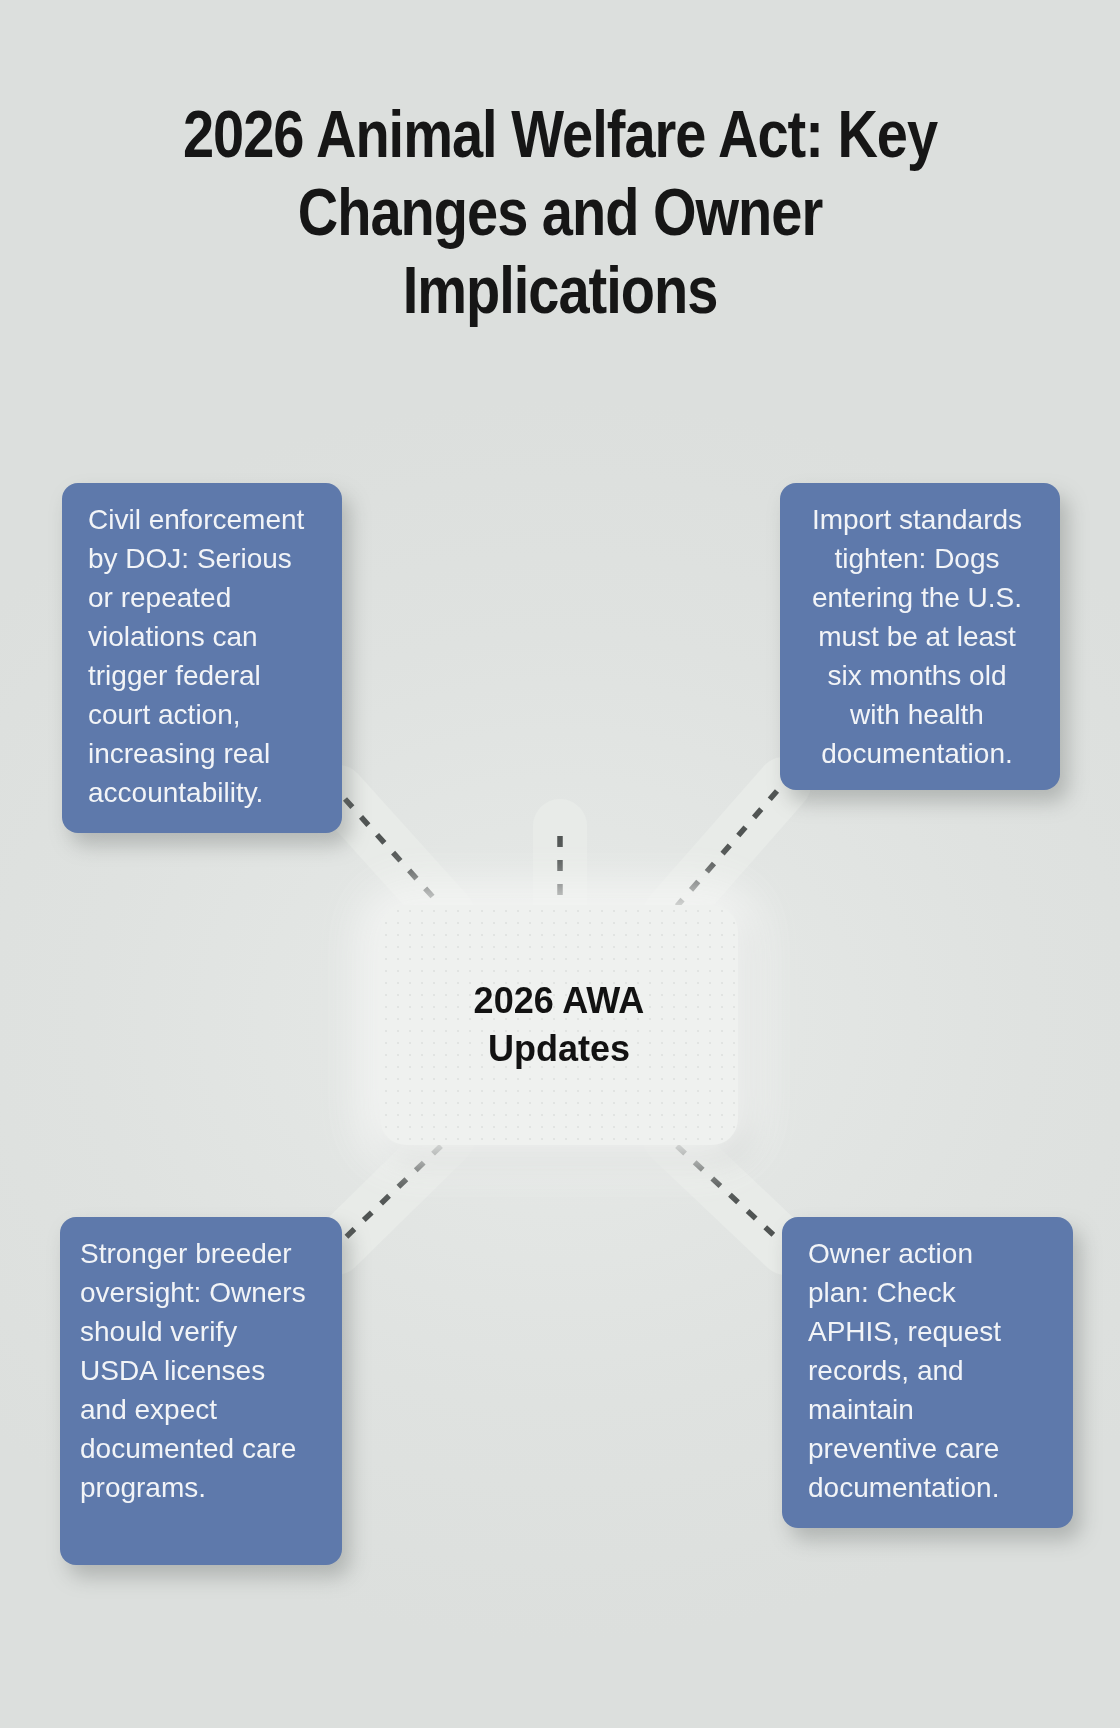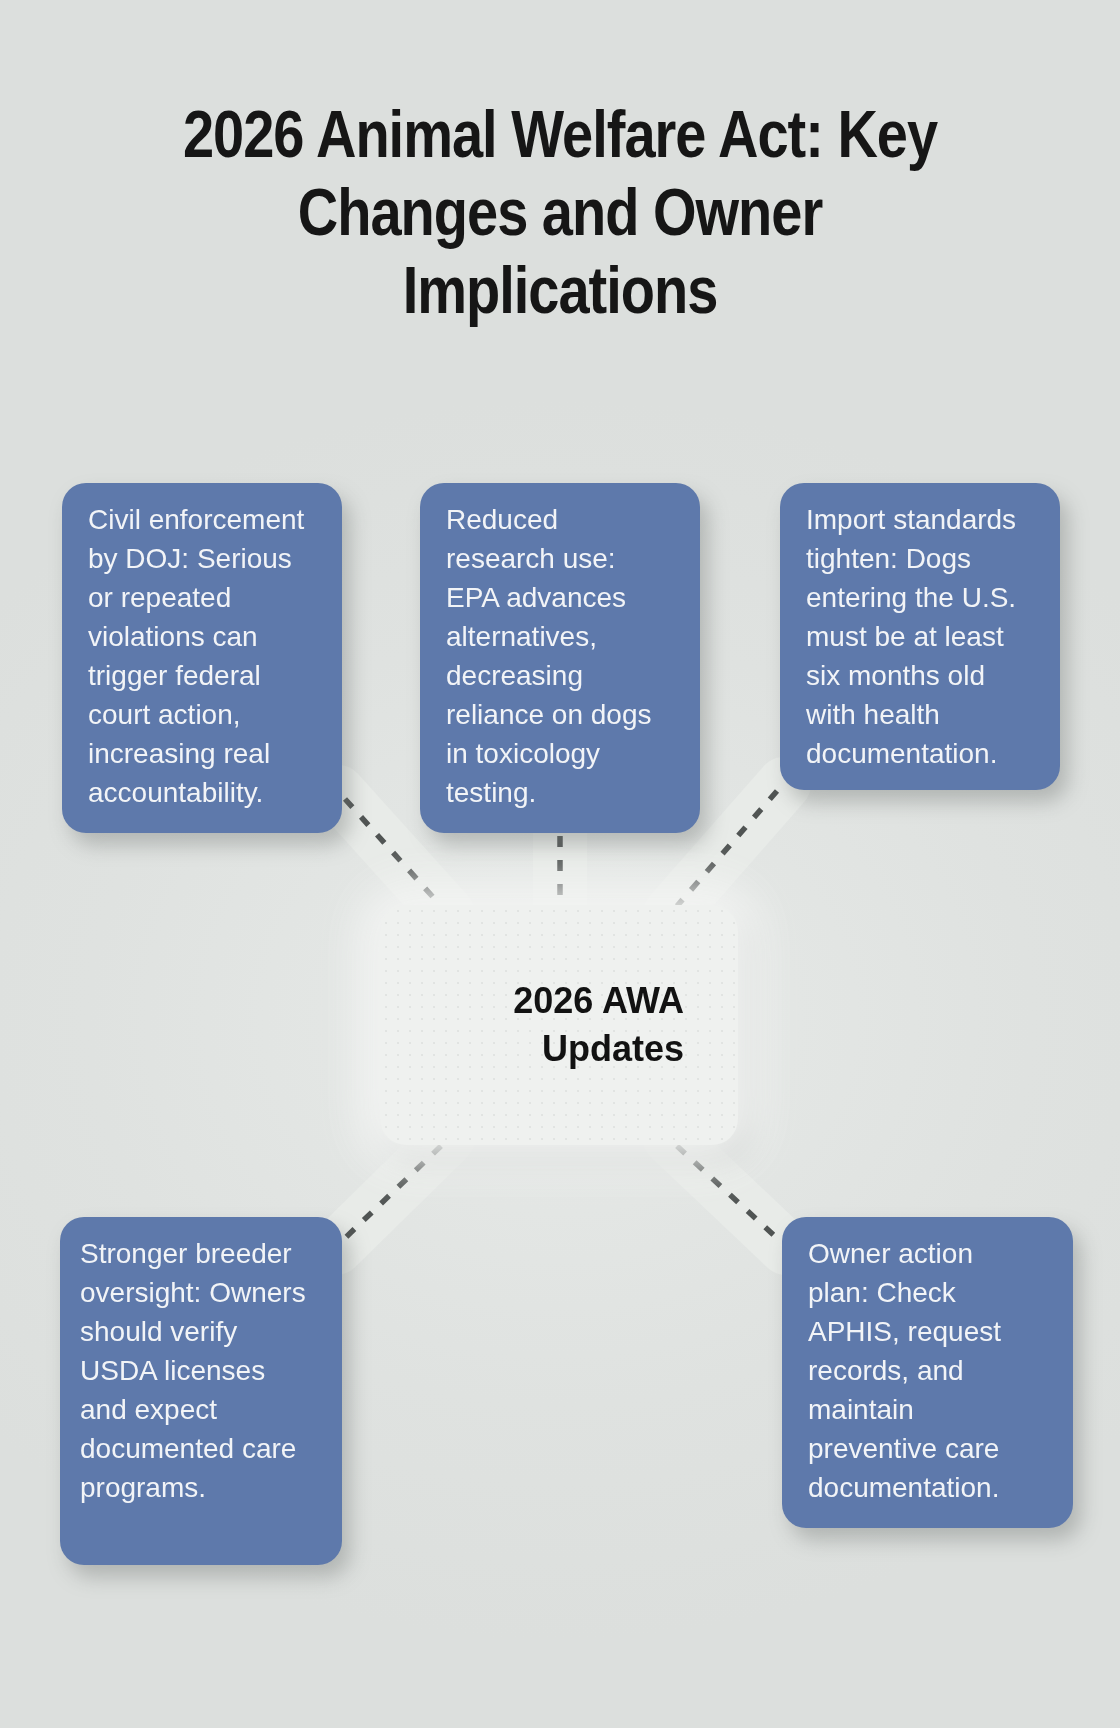--- a/index.html
+++ b/index.html
@@ -28,38 +28,38 @@
   .title{
     position:absolute;top:96px;left:0;width:100%;margin:0;
     text-align:center;color:var(--title-color);
     font-size:56px;line-height:66px;font-weight:700;letter-spacing:-1px;
     transform:scaleY(1.18);transform-origin:50% 0;
   }
   .title .line{display:block;}
   .node{
     position:absolute;
     background:var(--node-fill);
-    border-radius:24px;
+    border-radius:16px;
     color:var(--node-text);
     font-size:28px;line-height:39px;font-weight:400;
     padding:17px 32px 17px 26px;
     box-shadow:8px 12px 20px rgba(112,117,114,0.40);
   }
   .node-1{left:62px; top:483px; width:280px;height:350px;}
   .node-2{left:420px;top:483px; width:280px;height:350px;}
-  .node-3{left:780px;top:483px; width:280px;height:307px;}
+  .node-3{left:780px;top:483px; width:280px;height:307px;text-align:center;}
   .node-4{left:60px; top:1217px;width:282px;height:348px;padding-left:20px;}
   .node-5{left:782px;top:1217px;width:291px;height:311px;}
   .center-card{
     position:absolute;left:380px;top:905px;width:358px;height:240px;
     background-color:var(--card-fill);
     background-image:radial-gradient(circle, rgba(198,203,200,0.35) 1.2px, transparent 1.4px);
     background-size:12px 12px;
     border-radius:26px;
-    display:flex;align-items:center;justify-content:center;text-align:right;
+    display:flex;align-items:center;justify-content:center;text-align:center;
     box-shadow:0 0 46px 20px rgba(244,246,244,0.95), 10px 16px 26px rgba(105,110,107,0.28);
   }
   .center-card .label{
     max-width:250px;
     color:#121212;font-size:36px;line-height:48px;font-weight:700;
   }
 </style>
 </head>
 <body>
 
@@ -91,23 +91,20 @@
   <h1 class="title">
     <span class="line">2026 Animal Welfare Act: Key</span>
     <span class="line">Changes and Owner</span>
     <span class="line">Implications</span>
   </h1>
 
   <div class="node node-1">
     <span>Civil enforcement by DOJ: Serious or repeated violations can trigger federal court action, increasing real accountability.</span>
   </div>
 
-  <div class="node node-2">
-    <span>Reduced research use: EPA advances alternatives, decreasing reliance on dogs in toxicology testing.</span>
-  </div>
 
   <div class="node node-3">
     <span>Import standards tighten: Dogs entering the U.S. must be at least six months old with health documentation.</span>
   </div>
 
   <div class="node node-4">
     <span>Stronger breeder oversight: Owners should verify USDA licenses and expect documented care programs.</span>
   </div>
 
   <div class="node node-5">

